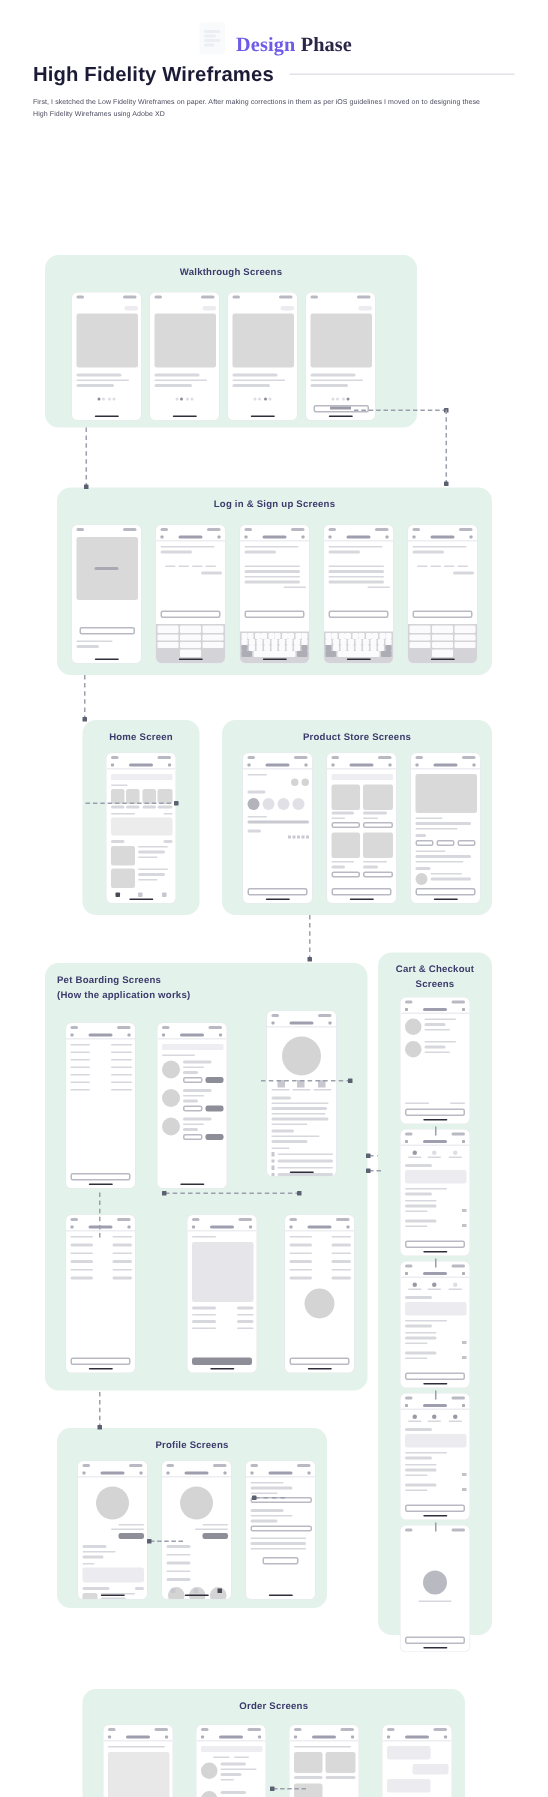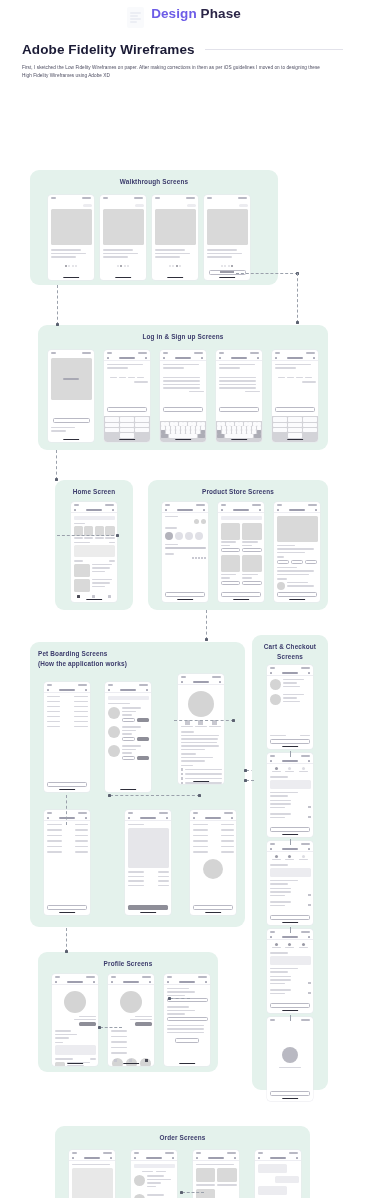--- a/index.html
+++ b/index.html
@@ -7,24 +7,25 @@
     width: 365px;
     background: #ffffff;
     font-family: "Liberation Sans", sans-serif;
   }
   body { width: 365px; min-height: 1198px; position: relative; overflow-x: hidden; }
 
   
   .header {
     height: 38px;
     display: flex;
-    align-items: flex-start;
+    align-items: flex-end;
     justify-content: center;
     gap: 5px;
     padding-top: 6px;
+    font-family: Liberation Serif, serif;
   }
   .hdr-icon { width: 22px; height: 24px; position: relative; opacity: .35; }
   .hdr-icon .sheet {
     position: absolute; left: 3px; top: 1px; width: 17px; height: 21px;
     background: #eef1f7; border-radius: 2px;
   }
   .hdr-icon .ln {
     position: absolute; left: 6px; height: 1.6px; background: #c9d1e2; border-radius: 1px;
   }
   .hdr-title {
@@ -125,21 +126,21 @@
     <span class="ln" style="top:12px;width:11px"></span>
     <span class="ln" style="top:15px;width:7px"></span>
   </span>
   <span class="hdr-title">
     <span class="t1">Design </span><span class="t2">Phase</span>
   </span>
 </div>
 
 <div class="sec-head">
   <div class="sec-head-row">
-    <div class="sec-title">Adobe Fidelity Wireframes</div>
+    <div class="sec-title">High Fidelity Wireframes</div>
     <div class="sec-rule"></div>
   </div>
   <div class="sec-para">First, I sketched the Low Fidelity Wireframes on paper. After making corrections in them as per iOS guidelines I moved on to designing these High Fidelity Wireframes using Adobe XD</div>
 </div>
 
 <div class="canvas" id="canvas">
     <div class="panel" style="left:30px;top:90px;width:248px;height:115px;">
       <div class="panel-title" style="top:7px;">Walkthrough Screens</div>
       <div class="phone" style="left:18px;top:25px;width:46px;height:85px;">
         <div class="ph-status">

